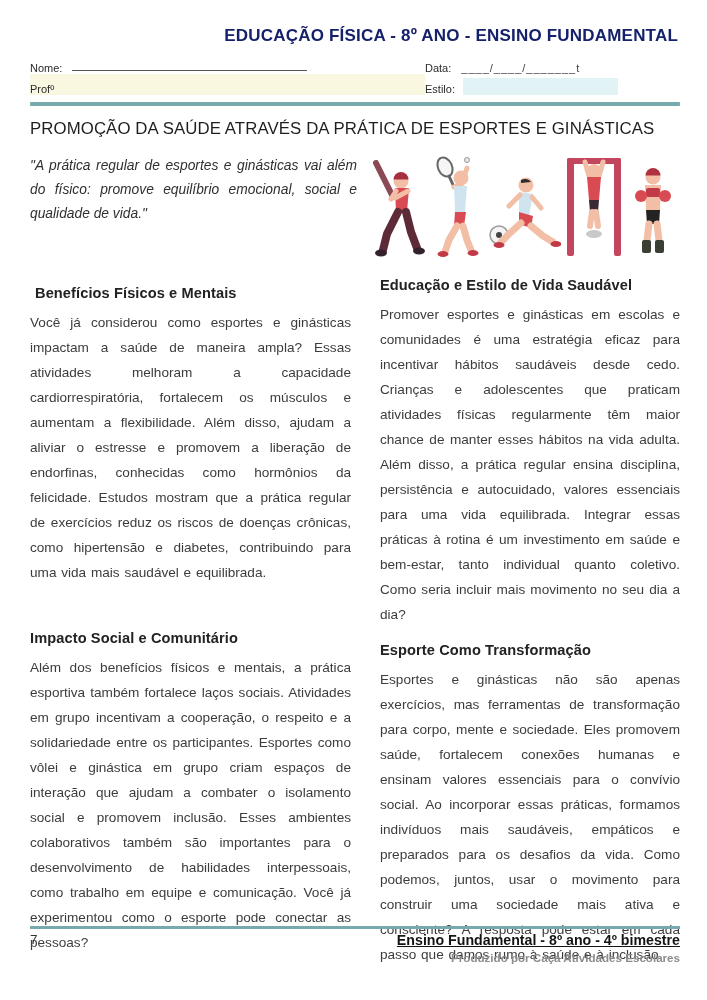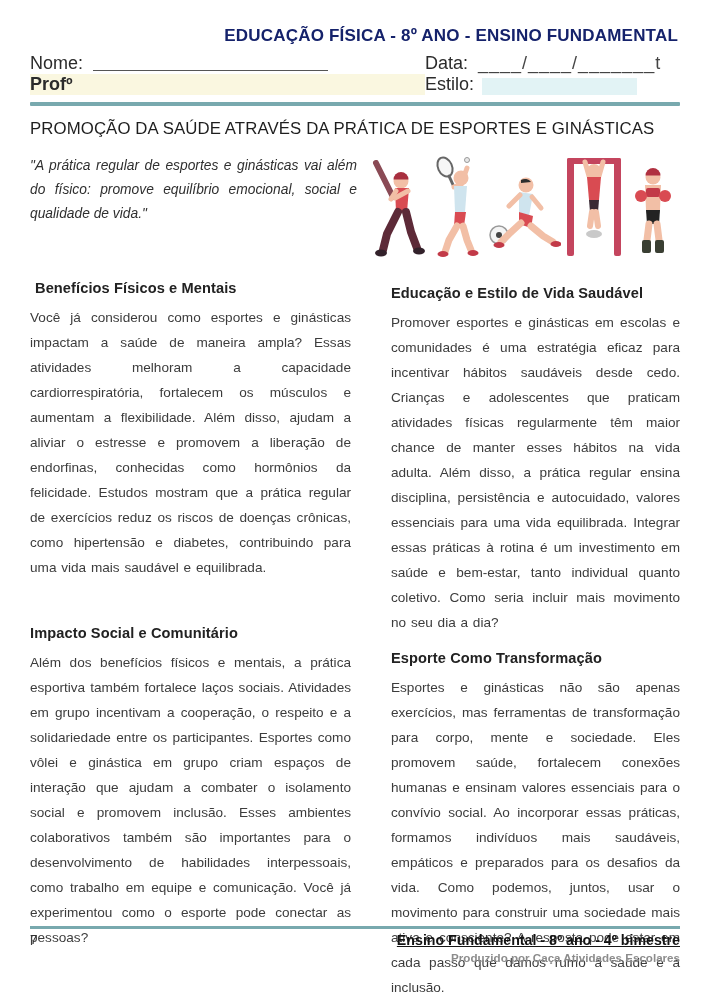--- a/index.html
+++ b/index.html
@@ -20,37 +20,37 @@
   html,body{background:#fff;}
   body{font-family:"Liberation Sans",sans-serif;color:var(--body);}
   .page{position:relative;width:707px;height:1000px;background:#ffffff;overflow:hidden;
         padding:26px 27px 0 30px;}
   
   .hd-title{color:var(--navy);font-size:17px;font-weight:bold;text-align:right;
             letter-spacing:.2px;padding-right:2px;}
   .hd-form{display:flex;margin-top:7px;}
   .hd-left{flex:0 0 395px;}
   .hd-right{flex:1;}
-  .hd-row{display:flex;align-items:flex-end;height:21px;font-size:18px;color:#2b2b2b;}
+  .hd-row{display:flex;align-items:flex-end;height:21px;font-size:11px;color:#2b2b2b;}
   .nome-line{flex:0 0 235px;border-bottom:1.5px solid #555;margin:0 0 3px 10px;}
-  .band-yellow{background:var(--yellow);font-weight:bold;}
+  .band-yellow{background:var(--yellow);}
   .turma-blank{flex:0 0 155px;height:17px;background:var(--cyan);margin-left:8px;}
   .date-blanks{margin-left:10px;letter-spacing:1px;color:#444;}
   .divider{height:4px;background:var(--teal);margin-top:7px;border-radius:1px;}
   
   .ws-title{color:var(--ink);font-size:16.8px;font-weight:normal;margin-top:13px;letter-spacing:.1px;}
   
   .intro{display:flex;margin-top:15px;}
   .quote{flex:0 0 327px;font-size:13.8px;font-style:italic;color:#2f2f2f;
          text-align:justify;line-height:24px;}
   .figures{flex:1;display:flex;align-items:flex-end;justify-content:space-between;
            padding:0 2px 0 14px;height:104px;}
   .figures svg{display:block;}
   
-  .cols{display:flex;gap:40px;margin-top:16px;}
+  .cols{display:flex;gap:29px;margin-top:8px;align-items:center;}
   .col-left{flex:0 0 321px;}
   .col-right{flex:1;}
   h3.sec{font-size:14.6px;font-weight:bold;color:#222;letter-spacing:.1px;}
   .col-left h3.first{margin-top:6px;padding-left:5px;}
   .col-right h3.first{margin-top:11px;}
   .col-left h3.second{margin-top:45px;}
   .col-right h3.second{margin-top:15px;}
   p.body{font-size:13.6px;line-height:25px;text-align:justify;margin-top:9px;
          color:#3c3c3c;word-spacing:1px;}
   

